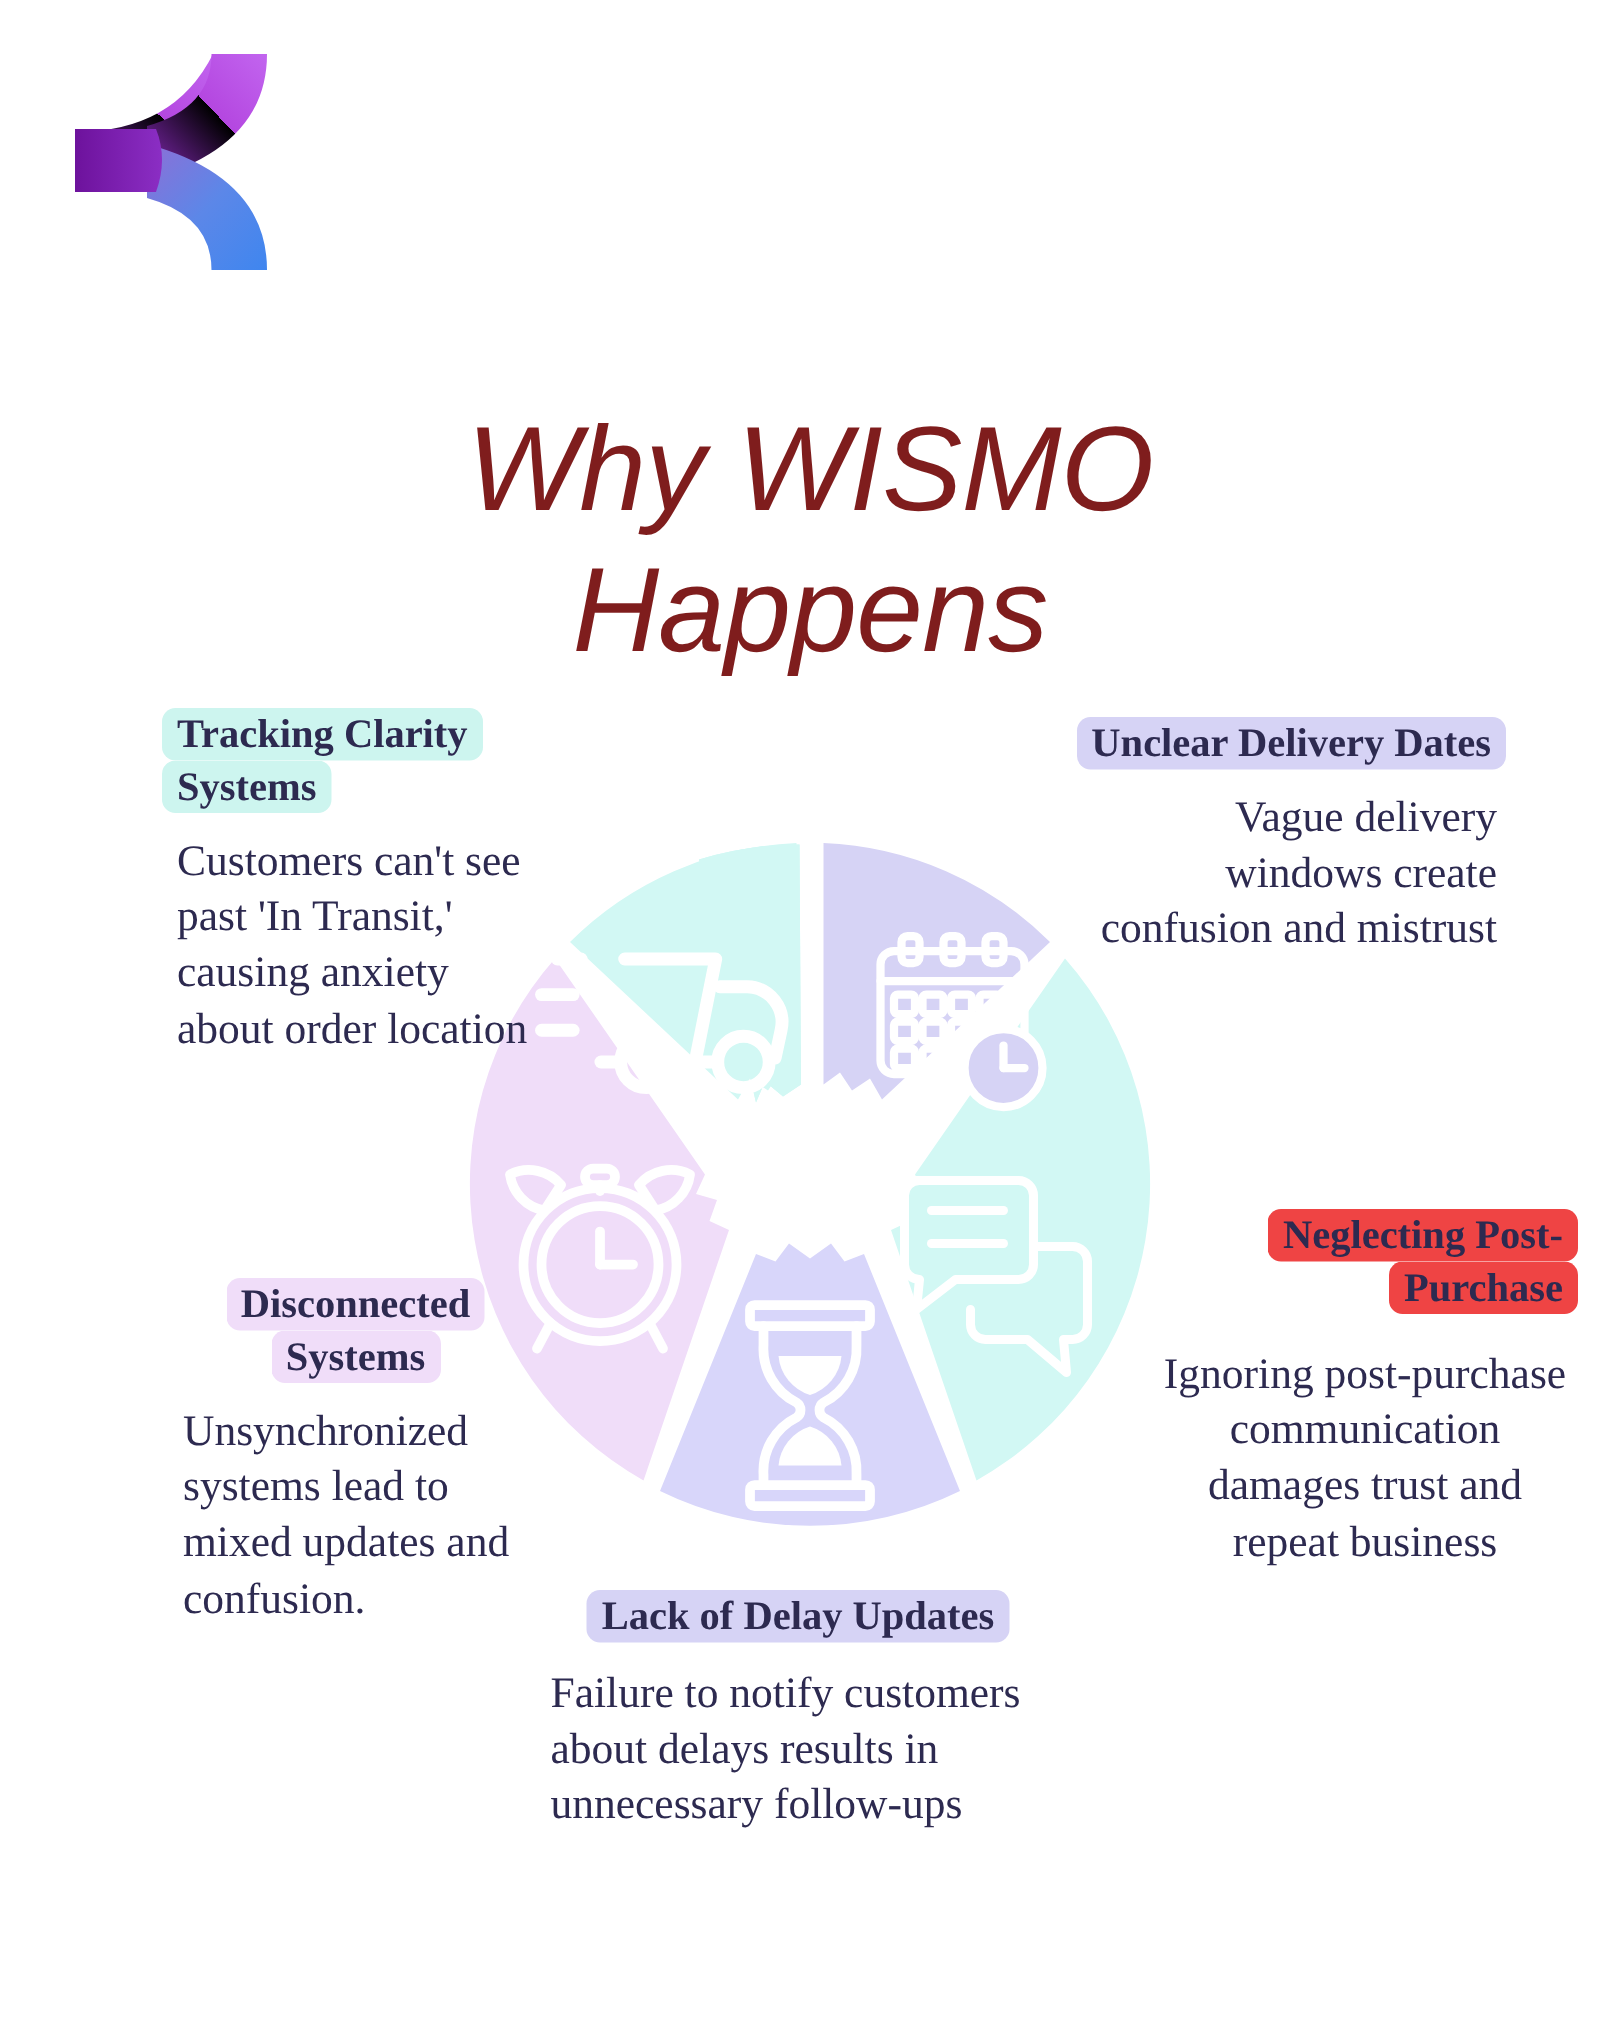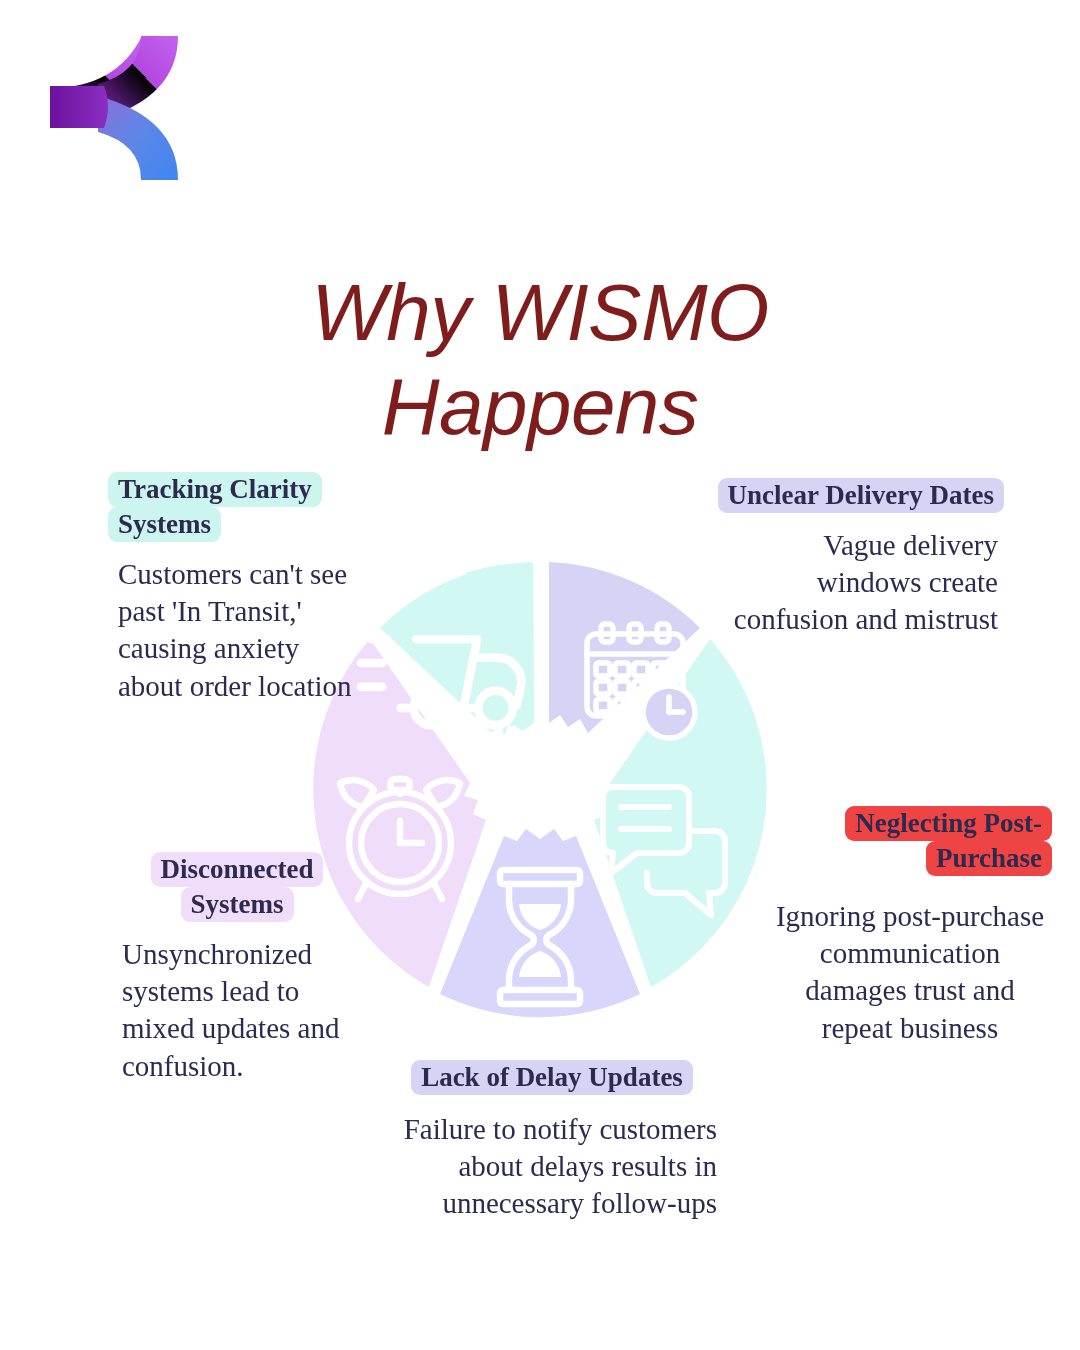--- a/index.html
+++ b/index.html
@@ -78,22 +78,22 @@
   
   #c-tracking      { left: 108px; top: 472px;  width: 258px; text-align: left;  }
   #c-tracking .body{ margin-left: 10px; }
 
   #c-unclear       { left: 714px; top: 478px;  width: 290px; text-align: right; }
   #c-unclear .body { margin-right: 6px; }
 
   #c-neglect       { left: 768px; top: 806px;  width: 284px; text-align: right; }
   #c-neglect .body { text-align: center; margin-top: 22px; }
 
-  #c-delay         { left: 387px; top: 1060px; width: 330px; text-align: center; }
-  #c-delay .body   { text-align: right; margin-top: 16px; }
+  #c-delay         { left: 367px; top: 1060px; width: 330px; text-align: center; }
+  #c-delay .body   { text-align: left; margin-top: 16px; }
 
   #c-disc          { left: 112px; top: 852px;  width: 250px; text-align: left;  }
   #c-disc .heading { text-align: center; }
   #c-disc .body    { margin-left: 10px; }
 </style>
 </head>
 <body>
 
 <div id="logo">
   <svg width="146" height="160" viewBox="0 0 146 160" xmlns="http://www.w3.org/2000/svg">

